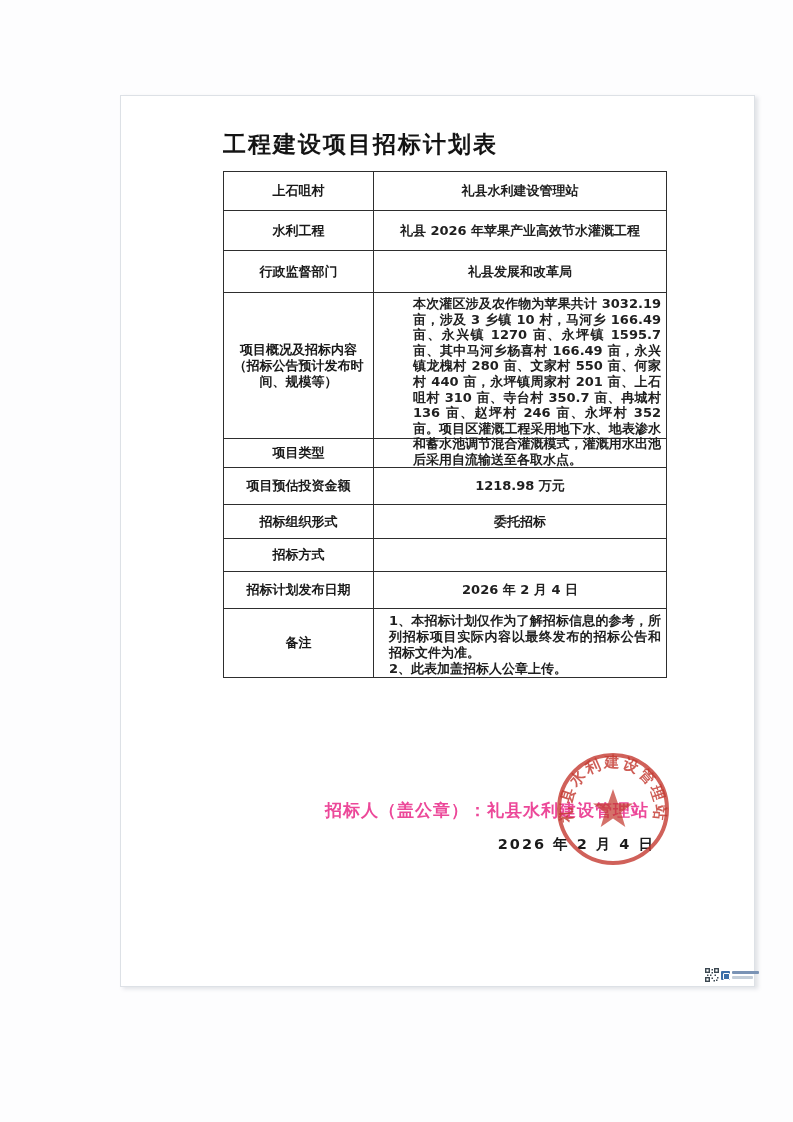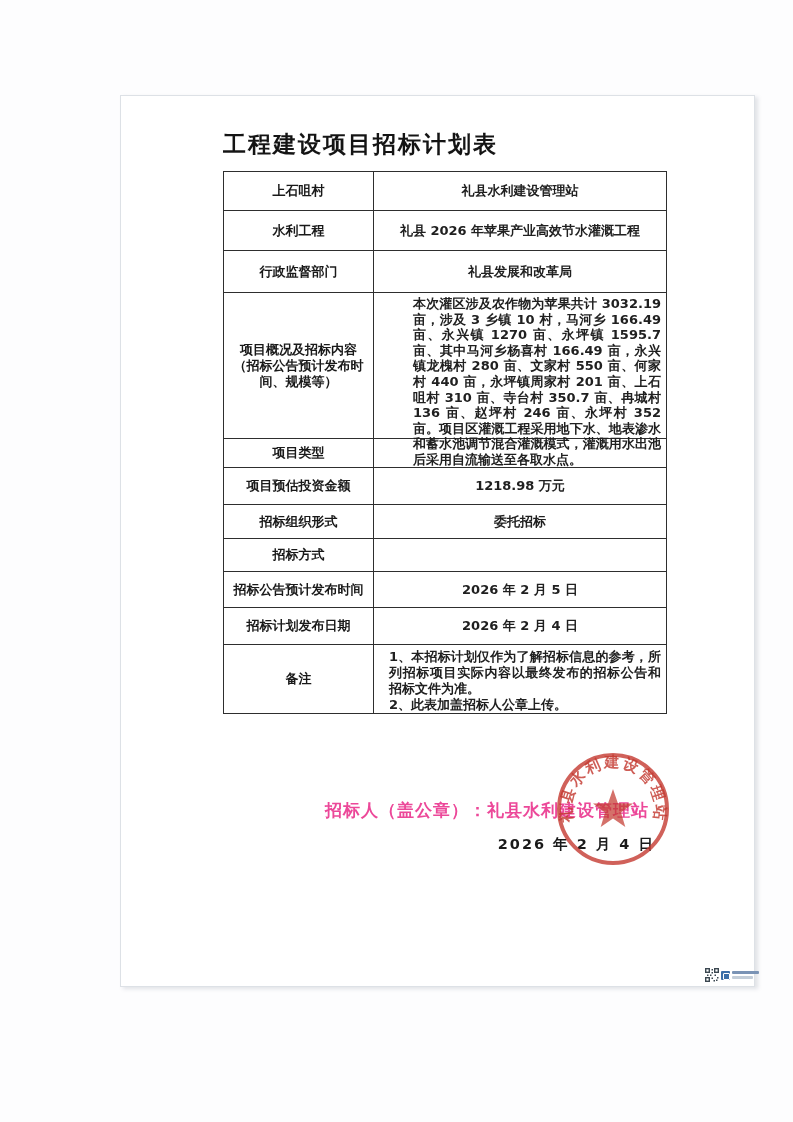--- a/index.html
+++ b/index.html
@@ -121,24 +121,20 @@
 
       <div class="trow r8">
         <div class="tlabel">招标组织形式</div>
         <div class="tvalue center">委托招标</div>
       </div>
 
       <div class="trow r9">
         <div class="tlabel">招标方式</div>
       </div>
 
-      <div class="trow r10">
-        <div class="tlabel">招标公告预计发布时间</div>
-        <div class="tvalue center">2026 年 2 月 5 日</div>
-      </div>
 
       <div class="trow r11">
         <div class="tlabel">招标计划发布日期</div>
         <div class="tvalue center">2026 年 2 月 4 日</div>
       </div>
 
       <div class="trow r12">
         <div class="tlabel">备注</div>
         <div class="tvalue left">1、本招标计划仅作为了解招标信息的参考，所列招标项目实际内容以最终发布的招标公告和招标文件为准。
 2、此表加盖招标人公章上传。</div>

